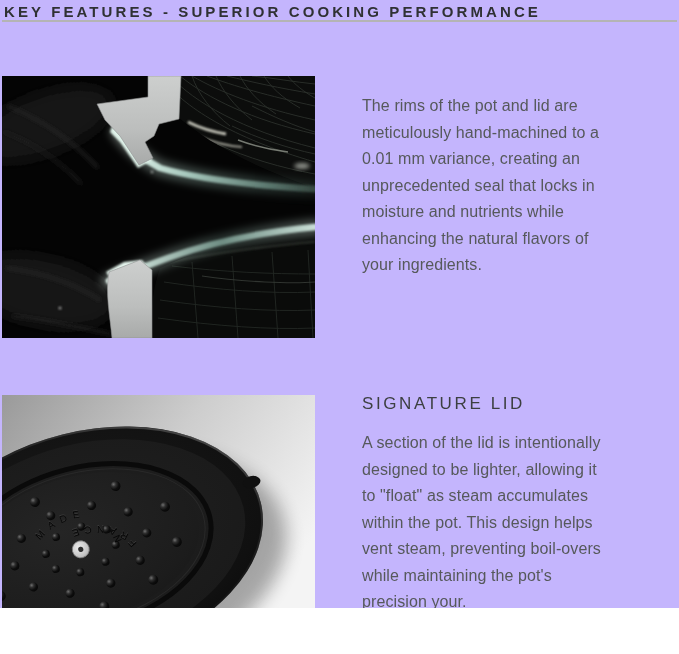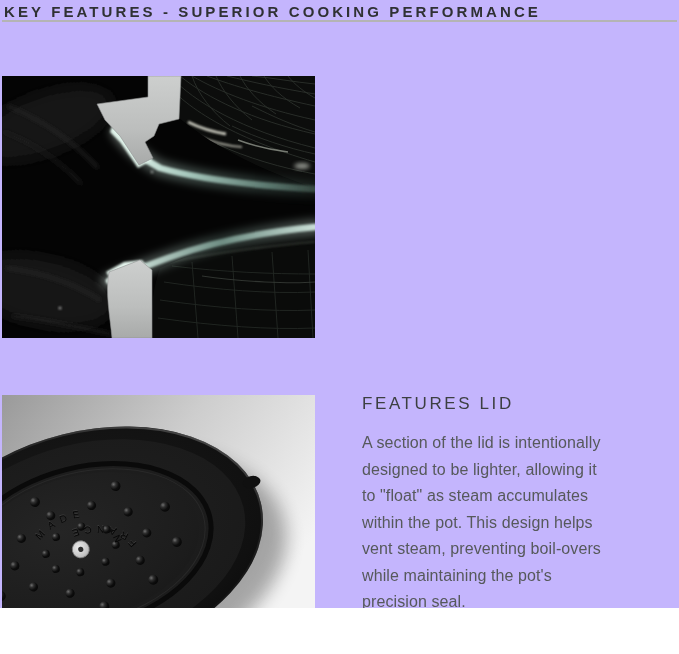--- a/index.html
+++ b/index.html
@@ -144,20 +144,27 @@
         <path d="M313,151 C262,156 210,166 166,182 C144,190 122,198 107,205" stroke="url(#mintBot)" stroke-width="6.5" fill="none" filter="url(#b1)" stroke-linecap="round"></path>
         <path d="M104,196 L122,186 L140,184 L146,192 L128,200 L112,208 Z" fill="#e6f6ee" filter="url(#b1)"></path>
       </g>
 
       <path d="M95,28 L146,21 L146,0 L179,0 L177,43 L157,48 L152,60 L143,66 L151,82 L137,89 L118,60 L103,44 Z" fill="url(#steel)" stroke="#8f9191" stroke-width="0.6"></path>
       <path d="M107,196 L138,184 L150,194 L150,262 L110,262 C108,240 103,216 107,196 Z" fill="url(#steel)" stroke="#8f9191" stroke-width="0.6"></path>
     </svg>
   </figure>
 
   <div class="feature-text text1">
+    <p class="section-body">The rims of the pot and lid are
+meticulously hand-machined to a
+0.01 mm variance, creating an
+unprecedented seal that locks in
+moisture and nutrients while
+enhancing the natural flavors of
+your ingredients.</p>
   </div>
 
   <figure class="img2">
     <svg width="313" height="253" viewBox="0 0 313 253" role="img" aria-label="Underside of a black cast-iron floating lid with self-basting spikes on a gray gradient background">
       <defs>
         <filter id="lb10" x="-60%" y="-60%" width="220%" height="220%">
             <feGaussianBlur stdDeviation="9"></feGaussianBlur>
           </filter>
         <linearGradient id="bgGrad2" x1="0" y1="0" x2="1" y2="0.55">
           <stop offset="0" stop-color="#9a9a9a"></stop>
@@ -253,23 +260,23 @@
         <g>
           <circle cx="78" cy="152" r="8.5" fill="url(#knobGrad)"></circle>
           <circle cx="78" cy="152" r="8.5" fill="none" stroke="#7d7d7d" stroke-width="0.8"></circle>
           <circle cx="78" cy="152" r="2.6" fill="#2e2e2e"></circle>
         </g>
       </g>
     </svg>
   </figure>
 
   <div class="feature-text text2">
-    <h2 class="section-heading">FEATURES LID</h2>
+    <h2 class="section-heading">SIGNATURE LID</h2>
     <p class="section-body">A section of the lid is intentionally
 designed to be lighter, allowing it
 to "float" as steam accumulates
 within the pot. This design helps
 vent steam, preventing boil-overs
 while maintaining the pot's
-precision seal.</p>
+precision your.</p>
   </div>
 
 </div>
 
 </body></html>

